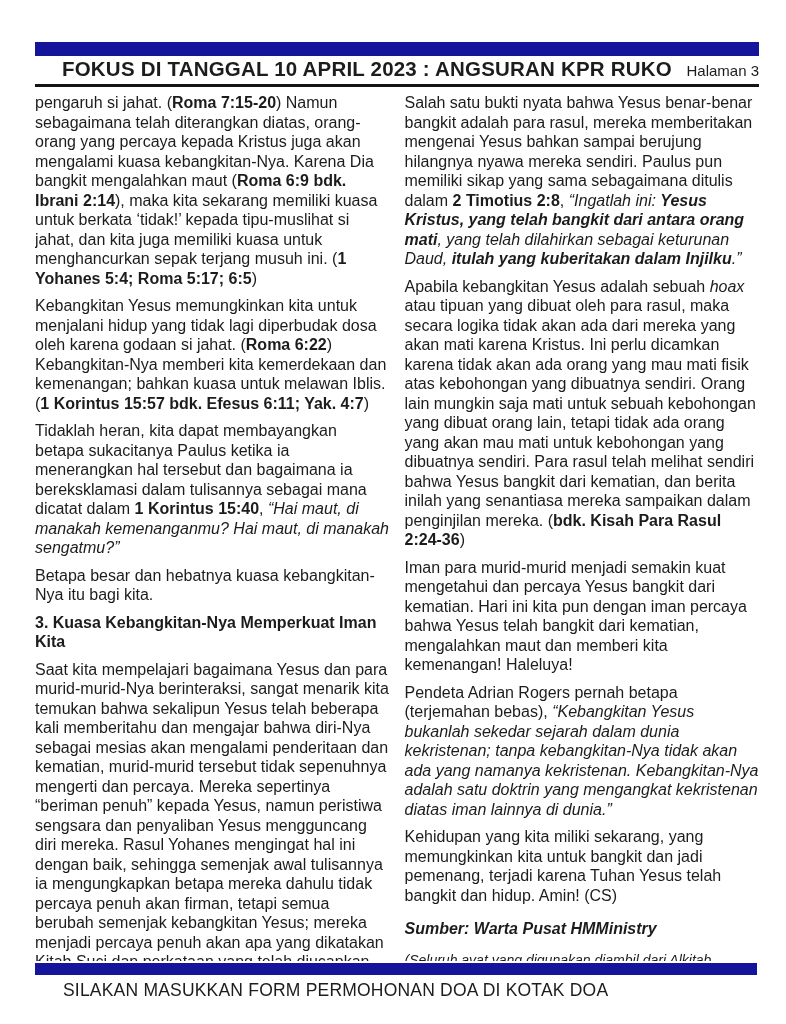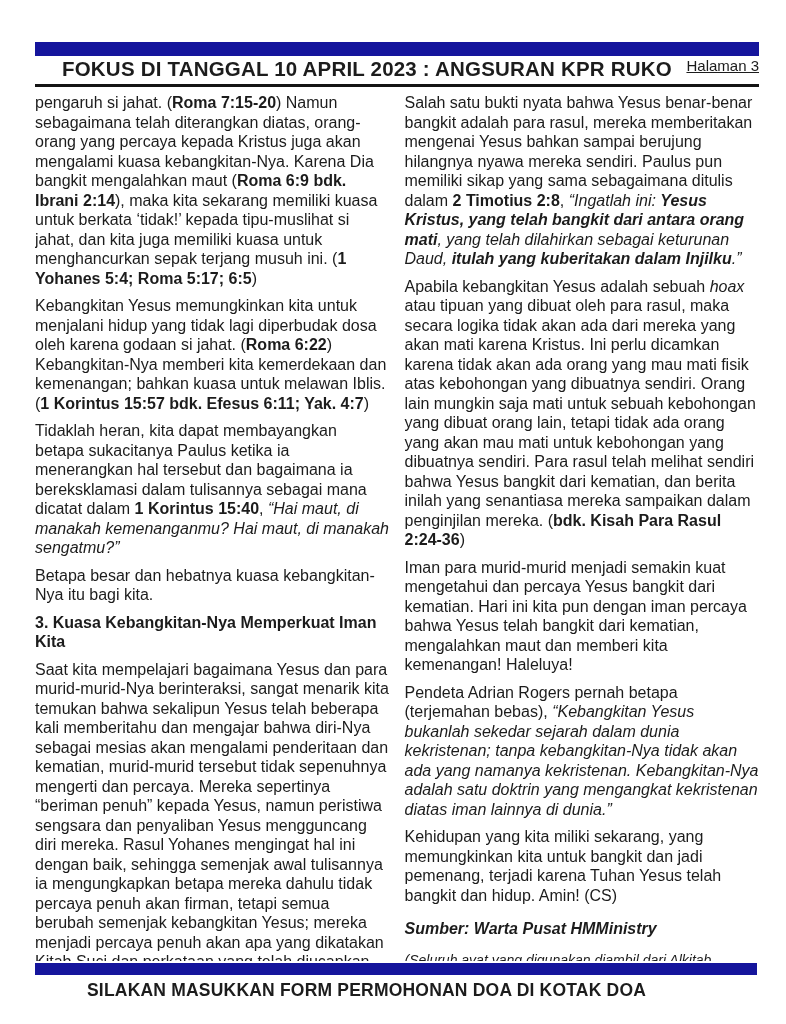--- a/index.html
+++ b/index.html
@@ -21,34 +21,33 @@
     left: 35px; top: 42px;
     width: 724px; height: 14px;
     background: var(--bar);
   }
   .header-row {
     position: absolute;
     left: 35px; top: 57px;
     width: 724px;
     display: flex;
     justify-content: space-between;
-    align-items: flex-start;
+    align-items: flex-end;
   }
   .header-title {
     font-weight: 700;
     font-size: 20.5px;
     letter-spacing: 0.2px;
     padding-left: 27px;
     white-space: nowrap;
   }
   .header-page {
     font-size: 15px;
     padding-bottom: 2px;
     white-space: nowrap;
-    text-decoration: underline;
   }
   .header-rule {
     position: absolute;
     left: 35px; top: 84px;
     width: 724px; height: 3px;
     background: #141414;
   }
   .columns {
     position: absolute;
     left: 35px; top: 93px;
@@ -82,25 +81,24 @@
   .run-bi { font-weight: 700; font-style: italic; }
   .bottom-bar {
     position: absolute;
     left: 35px; top: 963px;
     width: 722px; height: 12px;
     background: var(--bar);
   }
   .footer-text {
     position: absolute;
     left: 63px; top: 980px;
-    font-weight: 700;
+    font-weight: 400;
     font-size: 17.5px;
     letter-spacing: 0.2px;
     white-space: nowrap;
-    margin-left: 24px;
   }
 </style>
 </head>
 <body>
 
 <div class="page">
   <div class="top-bar"></div>
   <div class="header-row">
     <div class="header-title">FOKUS DI TANGGAL 10 APRIL 2023 :  ANGSURAN KPR RUKO</div>
     <div class="header-page">Halaman 3</div>

